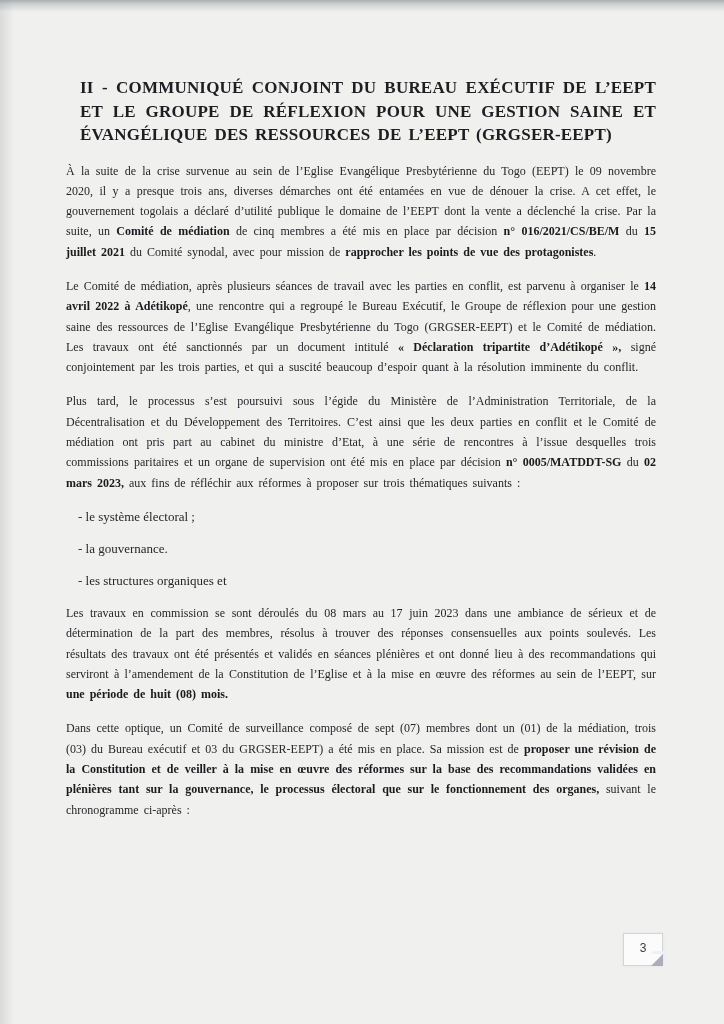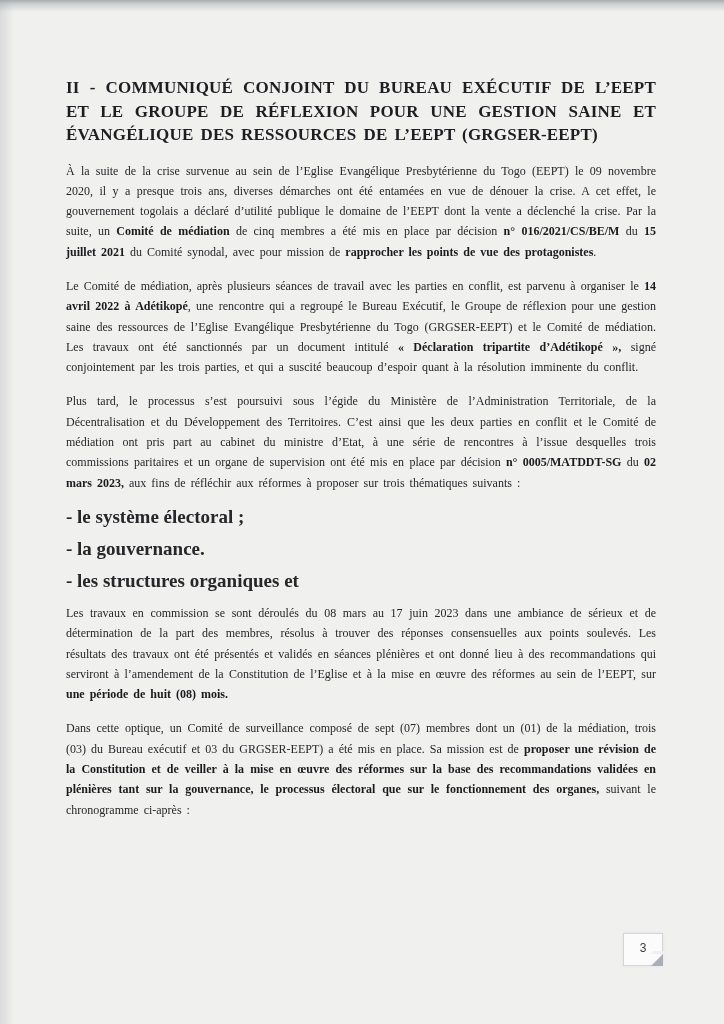--- a/index.html
+++ b/index.html
@@ -17,41 +17,40 @@
   }
   .scan-left-edge {
     position: absolute; top: 0; left: 0; bottom: 0; width: 14px;
     background: linear-gradient(to right, rgba(150,155,160,0.25), rgba(238,238,236,0));
   }
   .doc {
     position: absolute; left: 66px; top: 76px; width: 590px;
     color: #26262b;
   }
   .title {
-    margin: 0 0 14px 0;
+    margin: 0 0 14px 14px;
     font-size: 17px; font-weight: 700;
     line-height: 23.5px;
     letter-spacing: 0.2px;
     word-spacing: 2.5px;
     text-align: justify;
     color: #1d1d22;
   }
   .para {
     margin: 0 0 14px 0;
     font-size: 12px;
     line-height: 20.3px;
     word-spacing: 2px;
     text-align: justify;
   }
   .para .bold { font-weight: 700; color: #1b1b1f; }
   .list-line {
-    margin: 0 0 12px 0;
-    font-size: 19px;
+    margin: 0 0 12px 12px;
+    font-size: 13px;
     line-height: 20px;
-    font-weight: bold;
   }
   .page-marker {
     position: absolute; left: 623px; top: 933px;
     width: 38px; height: 31px;
     background: #fbfbfc;
     border: 1px solid #d3d5da;
     box-shadow: 0 0 3px rgba(0,0,0,0.06);
     display: flex; align-items: center; justify-content: center;
   }
   .page-marker .num {

